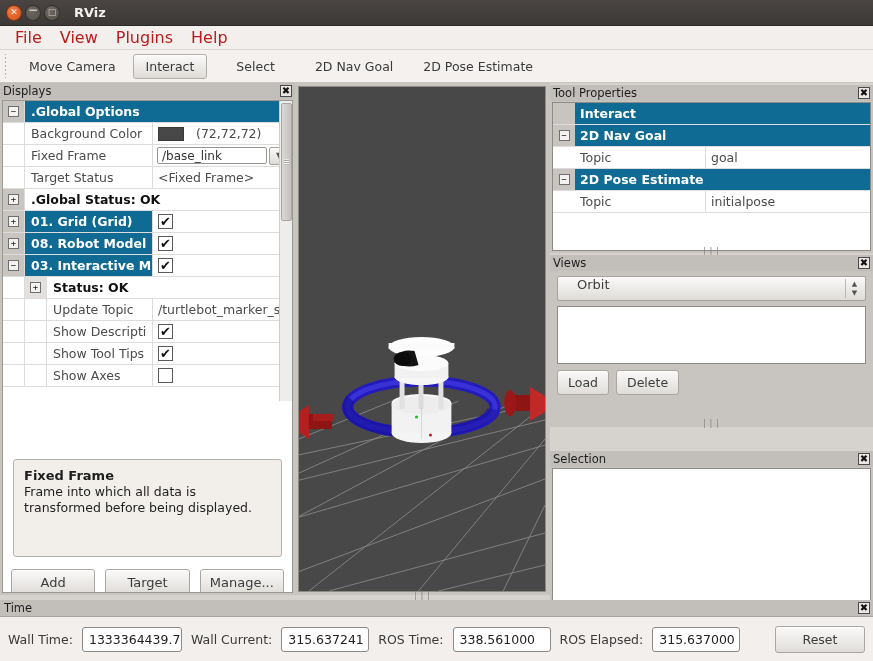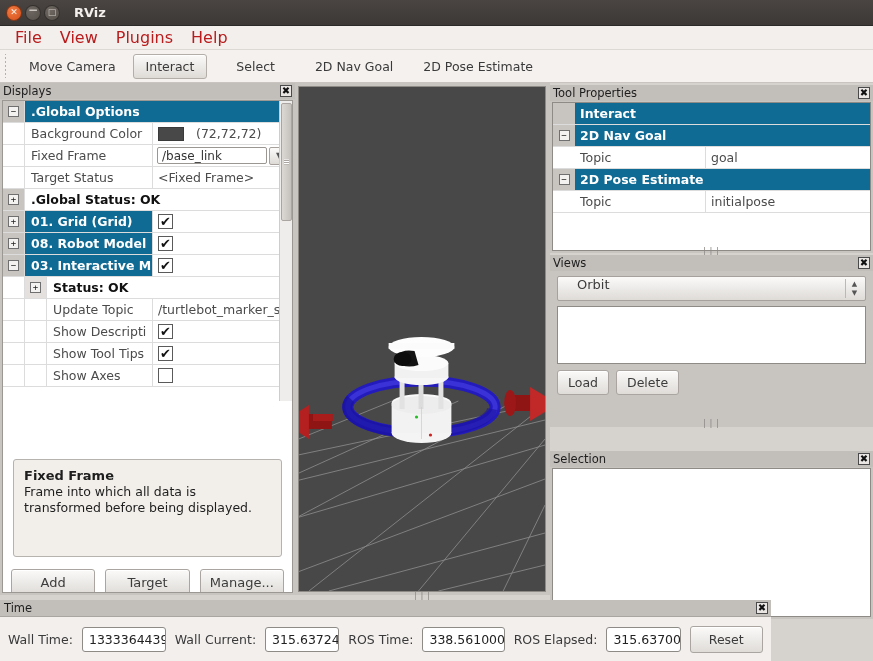--- a/index.html
+++ b/index.html
@@ -216,21 +216,21 @@
     box-shadow: inset 0 1px 0 #fff;
   }
 
   
   .hgrip {
     position: absolute; height: 6px; display: flex; align-items: center; justify-content: center;
     color: #8e8a86; font-size: 9px; letter-spacing: 1px; font-family:"DejaVu Sans Mono", monospace;
   }
 
   
-  #timepanel { position: absolute; left: 0; top: 600px; width: 771px; height: 61px;
+  #timepanel { position: absolute; left: 0; top: 600px; width: 873px; height: 61px;
                background: #c8c4c0; }
   .time-head { height: 16px; display: flex; align-items: center; padding-left: 4px;
                font-size: 11.5px; color: #1d1d1d; background: #c2beba; }
   .time-body {
     position: absolute; left: 0; right: 0; top: 16px; bottom: 0;
     background: #f2efed; border-top: 1px solid #a9a5a1;
     display: flex; align-items: center; padding: 0 8px; gap: 9px;
   }
   .tlabel { font-size: 12.5px; color: #3a3a3a; white-space: nowrap; }
   .tfield {

